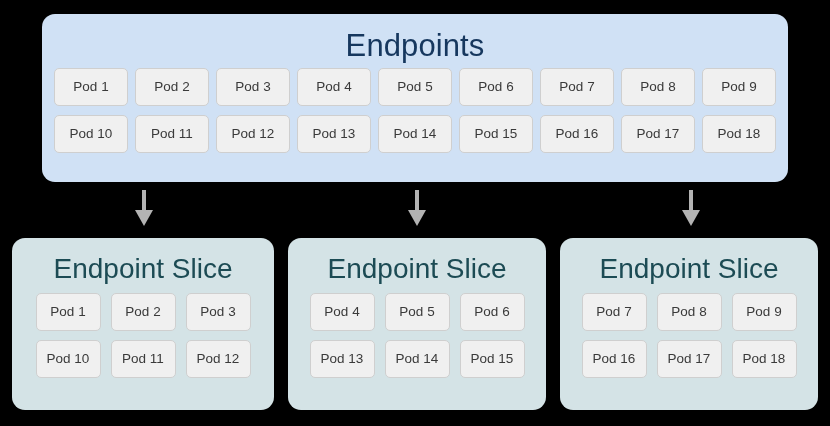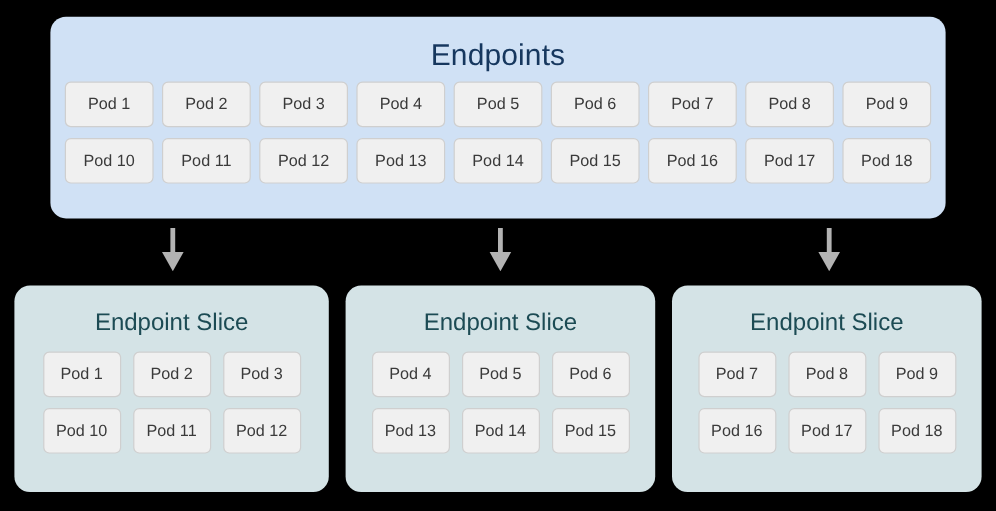--- a/index.html
+++ b/index.html
@@ -34,21 +34,21 @@
     background: #d0e1f5;
     border-radius: 13px;
     box-sizing: border-box;
   }
   .endpoints-title {
     position: absolute;
     left: 0;
     top: 17px;
     width: 100%;
     text-align: center;
-    font-size: 25px;
+    font-size: 31px;
     color: #16375e;
     letter-spacing: 0.1px;
     font-weight: 400;
     line-height: 30px;
   }
   .endpoints-rows {
     position: absolute;
     left: 12px;
     top: 54px;
     width: 722px;
@@ -96,21 +96,21 @@
   .slice-1 { left: 12px;  width: 262px; }
   .slice-2 { left: 288px; width: 258px; }
   .slice-3 { left: 560px; width: 258px; }
 
   .slice-title {
     position: absolute;
     left: 0;
     top: 17px;
     width: 100%;
     text-align: center;
-    font-size: 20px;
+    font-size: 28px;
     color: #1c4b54;
     font-weight: 400;
     line-height: 28px;
   }
   .slice-rows {
     position: absolute;
     left: 0;
     right: 0;
     top: 55px;
   }

